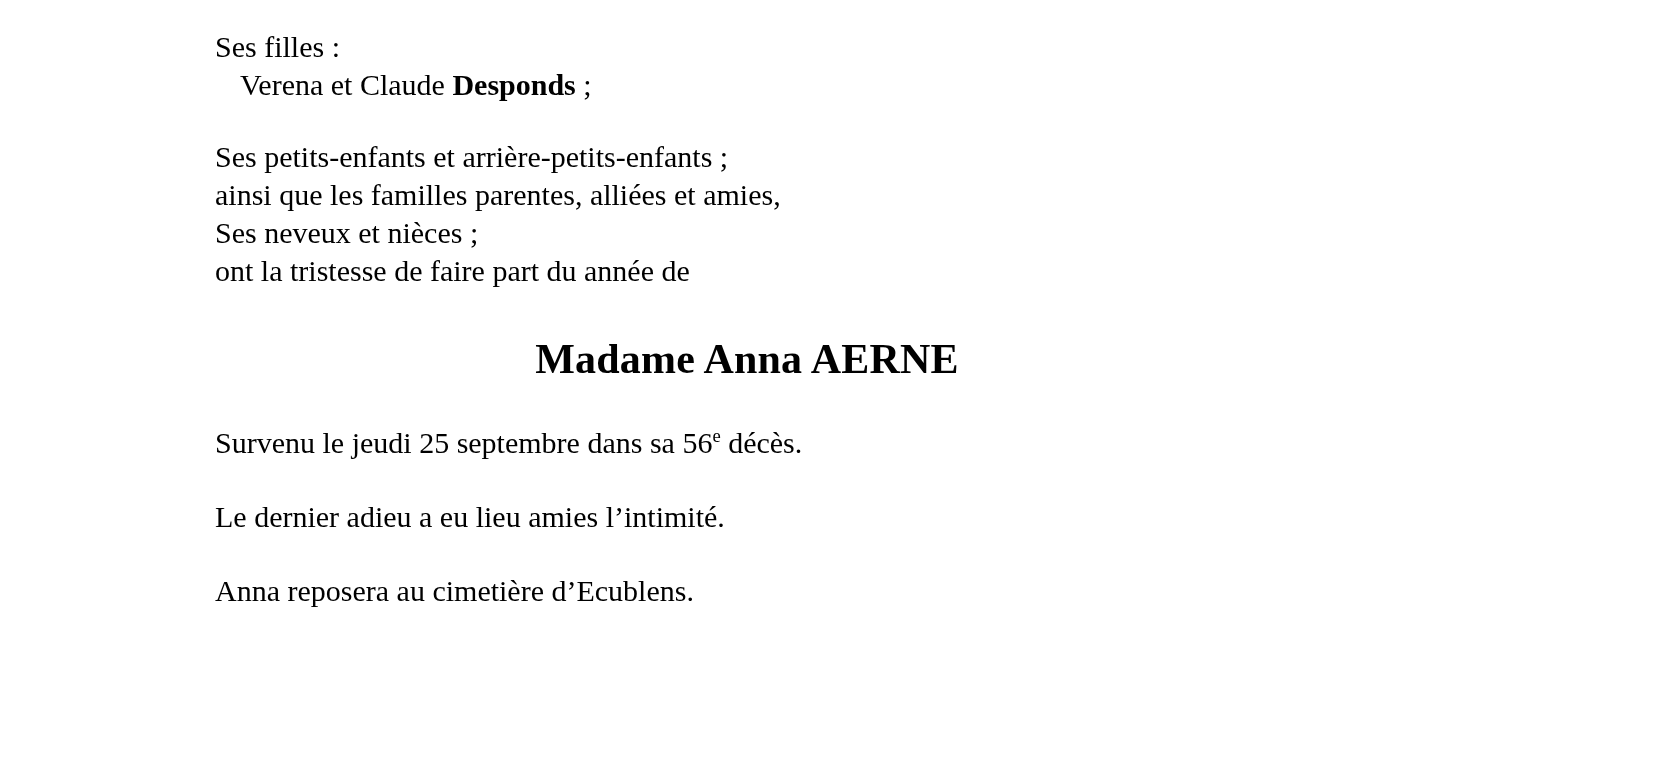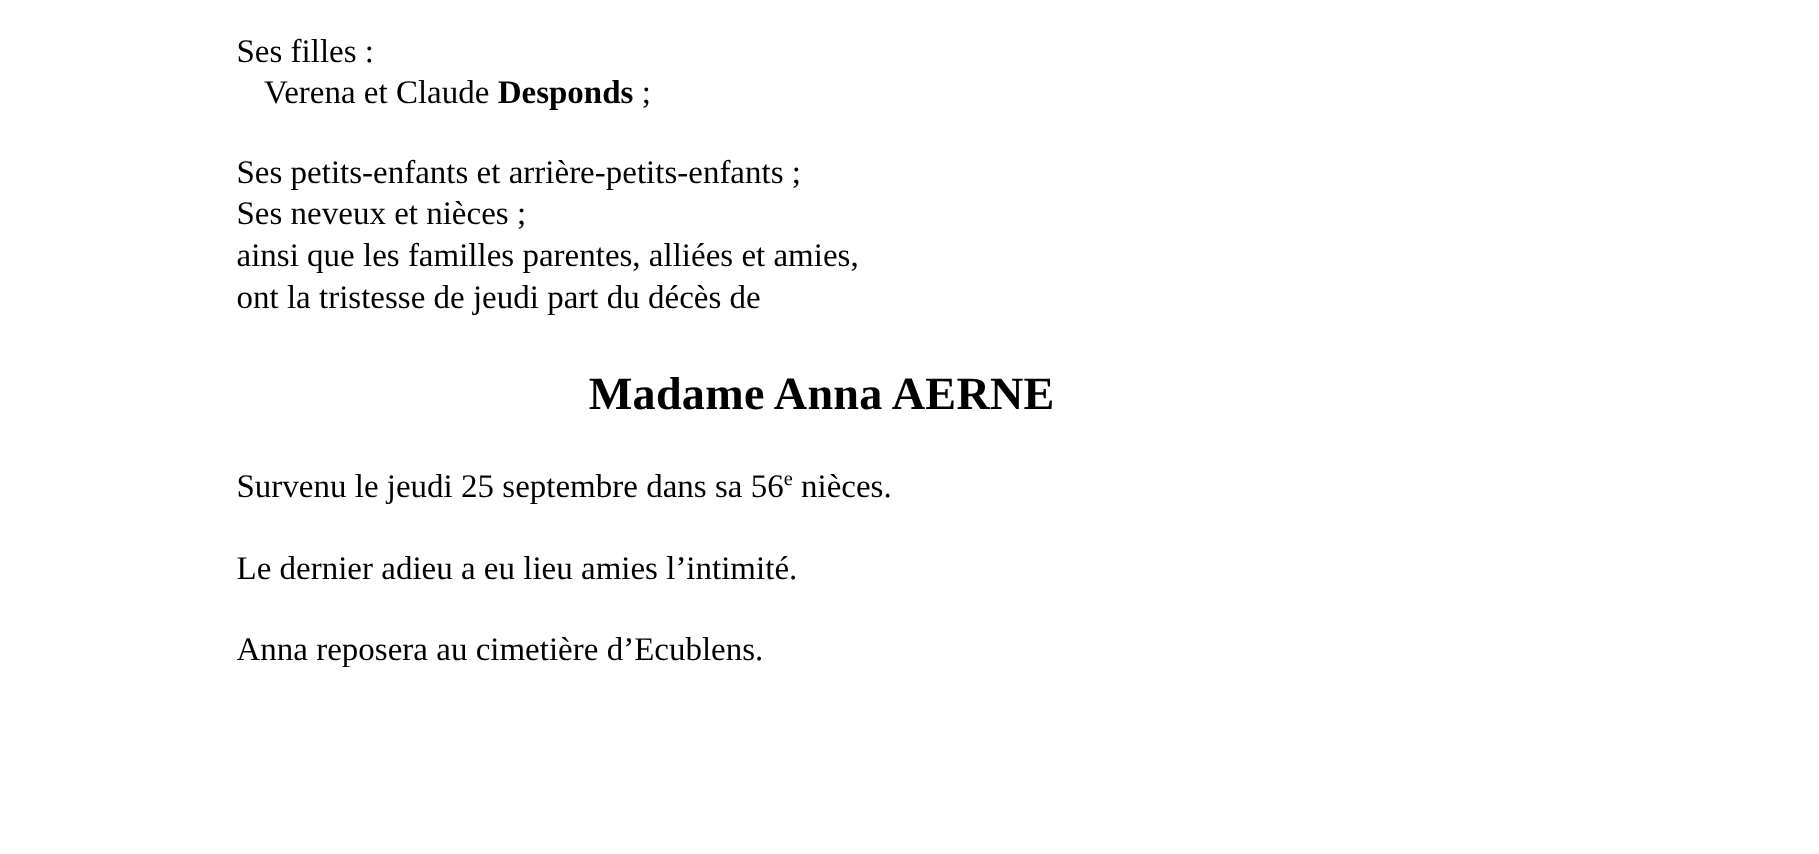--- a/index.html
+++ b/index.html
@@ -72,28 +72,28 @@
 
   <div class="block">
     <div class="line">Ses filles :</div>
     <div class="line indent"><span>Verena et Claude </span><span class="bold">Desponds</span><span> ;</span></div>
   </div>
 
   <div class="spacer-lg"></div>
 
   <div class="block">
     <div class="line">Ses petits-enfants et arrière-petits-enfants ;</div>
+    <div class="line">ainsi que les familles parentes, alliées et amies,</div>
     <div class="line">Ses neveux et nièces ;</div>
-    <div class="line">ainsi que les familles parentes, alliées et amies,</div>
-    <div class="line">ont la tristesse de jeudi part du décès de</div>
+    <div class="line">ont la tristesse de faire part du année de</div>
   </div>
 
   <div class="name-block">
     <span class="name">Madame Anna AERNE</span>
   </div>
 
-  <div class="para"><span>Survenu le jeudi 25 septembre dans sa 56</span><sup>e</sup><span> nièces.</span></div>
+  <div class="para"><span>Survenu le jeudi 25 septembre dans sa 56</span><sup>e</sup><span> décès.</span></div>
 
   <div class="para">Le dernier adieu a eu lieu amies l’intimité.</div>
 
   <div class="para">Anna reposera au cimetière d’Ecublens.</div>
 
 </div>
 
 </body></html>

